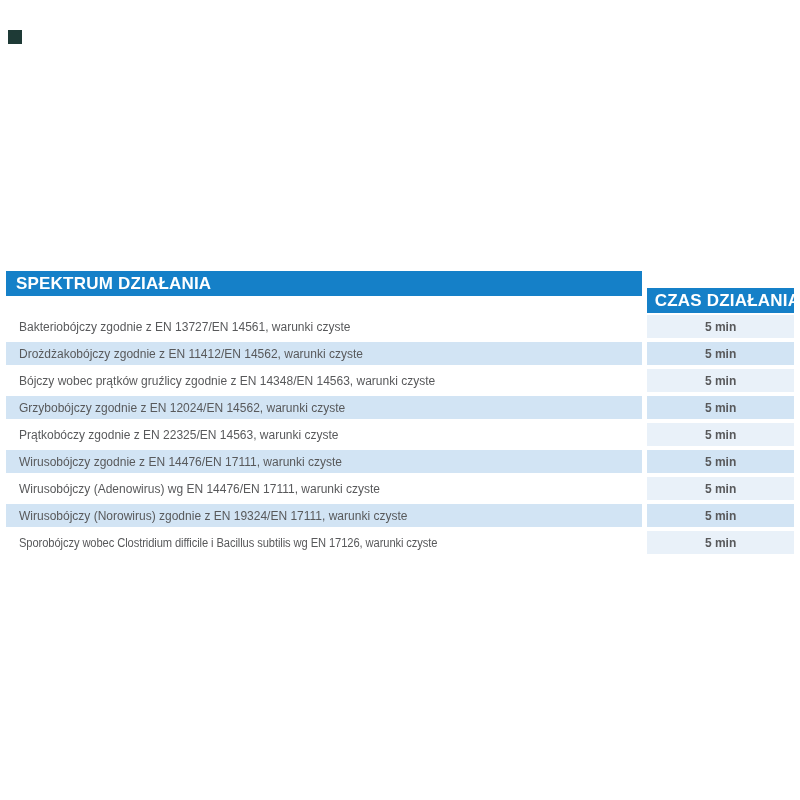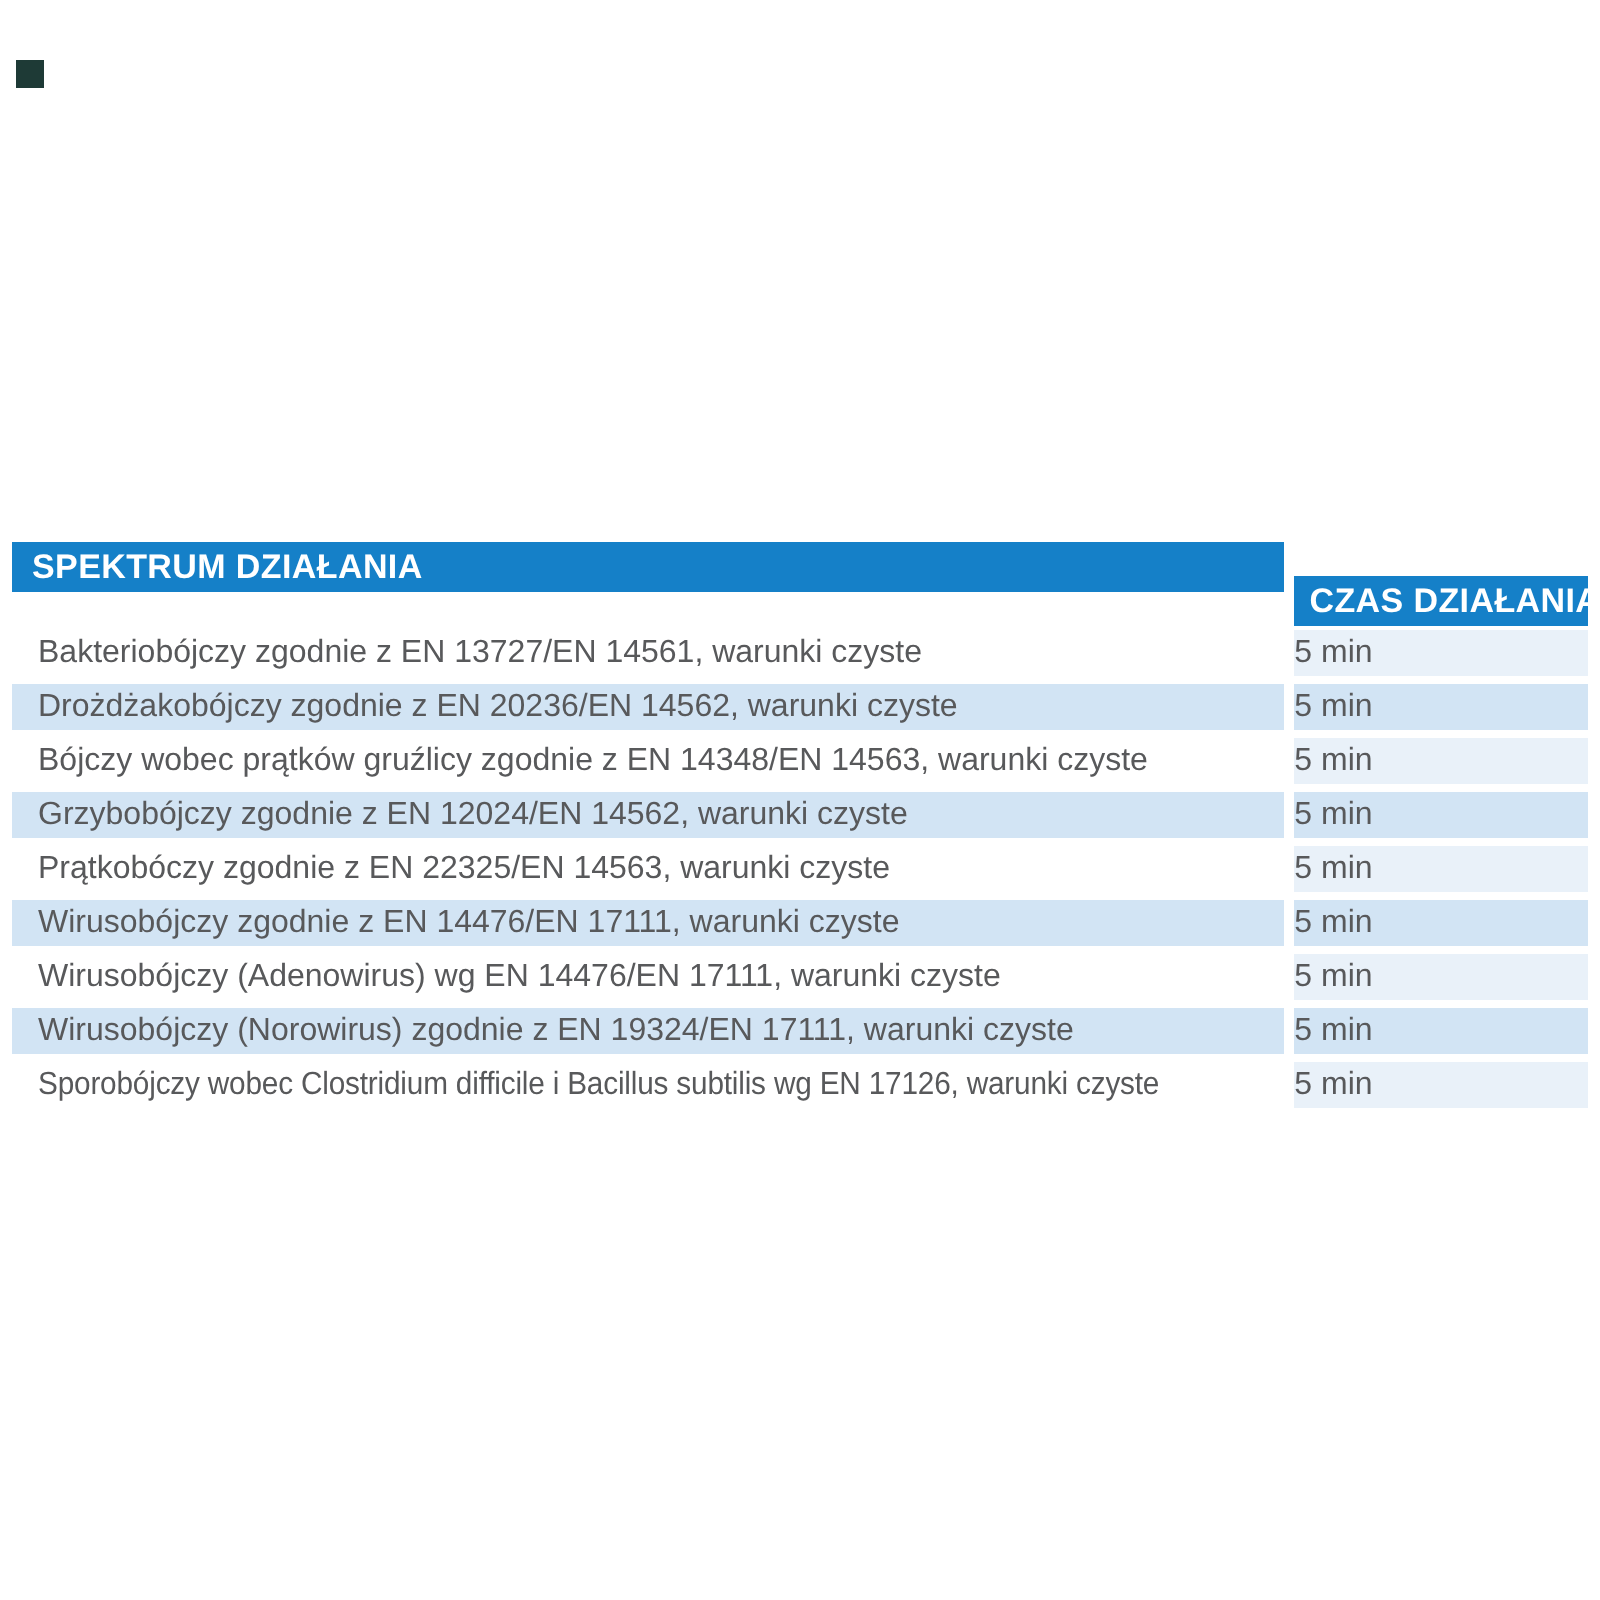--- a/index.html
+++ b/index.html
@@ -42,40 +42,42 @@
     overflow:hidden;
     white-space:nowrap;
   }
   .cell-left{
     width:680px; 
     border-right:5px solid var(--sep);
     padding-left:13px;
   }
   .cell-right{
     width:156px;
+    justify-content:center;
+    font-weight:bold;
   }
   .header-row .cell{
     height:25px;
     background:var(--header-bg);
     color:var(--header-text);
     font-weight:bold;
     font-size:17px;
     letter-spacing:0.2px;
   }
   .header-row .cell-left{padding-left:10px;}
   .header-row .cell-right{justify-content:flex-start;padding-left:8px;margin-top:17px;}
   .header-row{border-bottom:2px solid var(--sep);}
   .data-row{
     height:25px;
     border-bottom:2px solid var(--sep);
   }
   .data-row:last-child{border-bottom:none;}
   .data-row .cell{
     height:23px;
-    font-size:16px;
+    font-size:12px;
     color:var(--row-text);
   }
   .data-row.odd .cell-left{background:var(--odd-left-bg);}
   .data-row.odd .cell-right{background:var(--odd-right-bg);}
   .data-row.even .cell-left{background:var(--even-bg);}
   .data-row.even .cell-right{background:var(--even-bg);}
   .condensed-text{
     display:inline-block;
     transform:scaleX(0.93);
     transform-origin:left center;
@@ -97,21 +99,21 @@
     <div class="cell cell-left">
           <span class="row-text">Bakteriobójczy zgodnie z EN 13727/EN 14561, warunki czyste</span>
         </div>
     <div class="cell cell-right">
           <span>5 min</span>
         </div>
   </div>
 
   <div class="t-row data-row even">
     <div class="cell cell-left">
-          <span class="row-text">Drożdżakobójczy zgodnie z EN 20236/EN 14562, warunki czyste</span>
+          <span class="row-text">Drożdżakobójczy zgodnie z EN 11412/EN 14562, warunki czyste</span>
         </div>
     <div class="cell cell-right">
           <span>5 min</span>
         </div>
   </div>
 
   <div class="t-row data-row odd">
     <div class="cell cell-left">
           <span class="row-text">Bójczy wobec prątków gruźlicy zgodnie z EN 14348/EN 14563, warunki czyste</span>
         </div>

